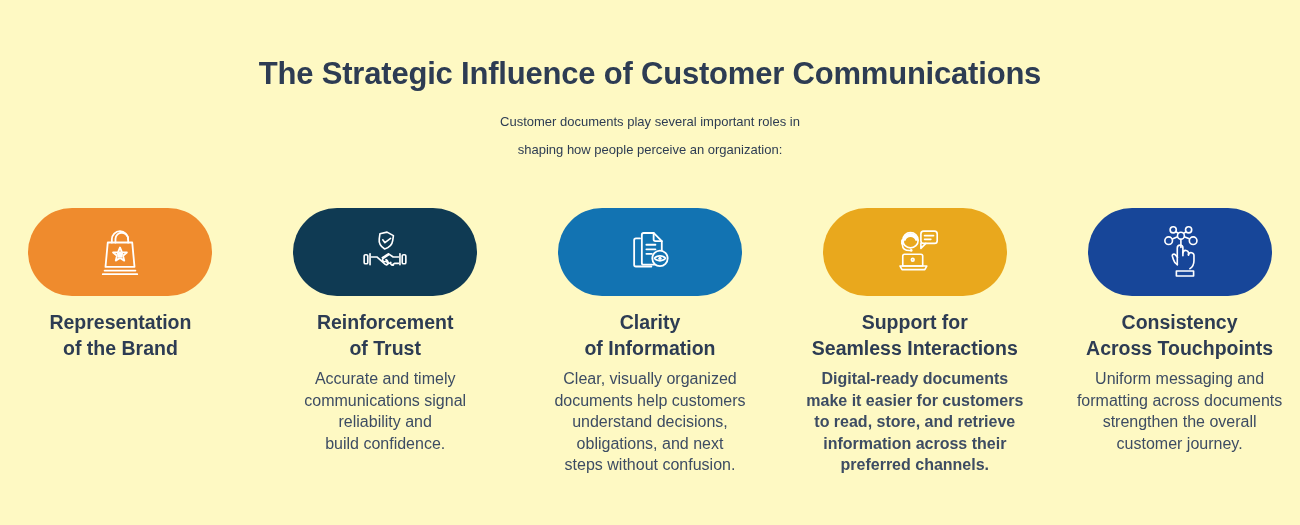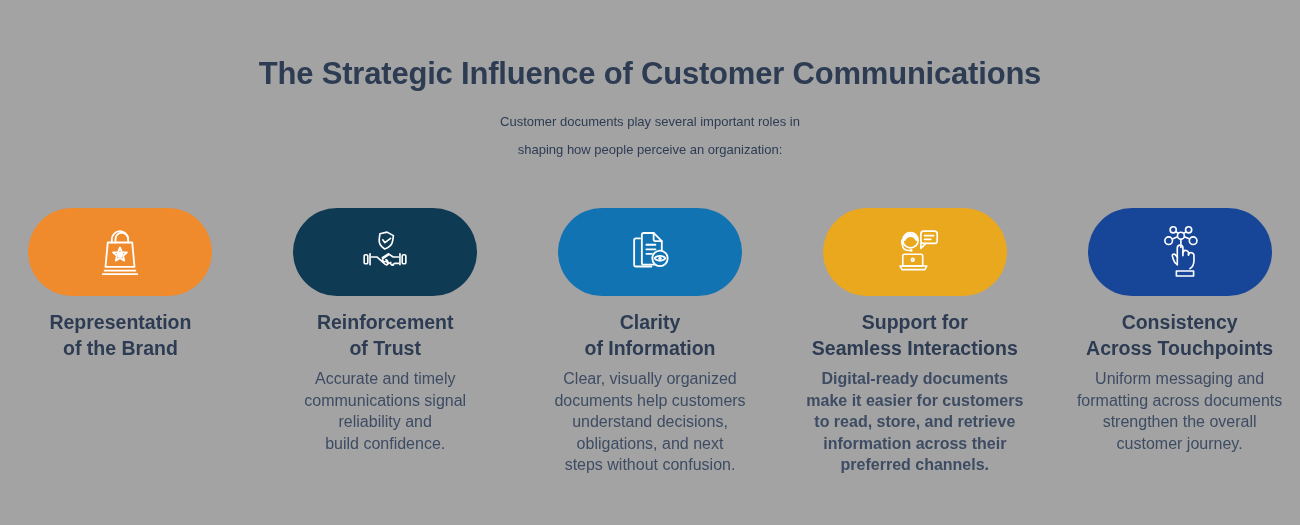--- a/index.html
+++ b/index.html
@@ -9,21 +9,21 @@
   }
   .header{ text-align:center; padding-top:56px; }
   .main-title{
     font-size:31px;font-weight:700;letter-spacing:-0.2px;margin:0;
   }
   .subtitle{
     margin:16px auto 0;font-size:13px;font-weight:500;line-height:28px;
     white-space:pre-line;
   }
   .cards-row{
-    display:flex;justify-content:flex-end;gap:24px;margin-top:44px;
+    display:flex;justify-content:flex-start;gap:24px;margin-top:44px;
   }
   .card{ width:248px;text-align:center; }
   .pill{
     width:184px;height:88px;border-radius:44px;margin:0 auto;
     display:flex;align-items:center;justify-content:center;
   }
   .pill svg{display:block;}
   .card-title{
     margin:14px 0 0;font-size:19.5px;font-weight:700;line-height:25.5px;
     white-space:pre-line;
@@ -33,21 +33,21 @@
     white-space:pre-line;
   }
   .ico{stroke:#ffffff;fill:none;stroke-width:2;stroke-linecap:round;stroke-linejoin:round;}
   .ico-thin{stroke:#ffffff;fill:none;stroke-width:1.8;stroke-linecap:round;stroke-linejoin:round;}
   .knock{fill:currentColor;}
   .solid{fill:#ffffff;stroke:none;}
 </style>
 </head>
 <body>
 
-<div class="canvas" style="color: rgb(45, 60, 83); background-color: #a3a3a3;">
+<div class="canvas" style="color: rgb(45, 60, 83); background-color: #fef9c3;">
 
   <div class="header">
     <h1 class="main-title">The Strategic Influence of Customer Communications</h1>
     <div class="subtitle">Customer documents play several important roles in
 shaping how people perceive an organization:</div>
   </div>
 
   <div class="cards-row">
 
     <div class="card">

